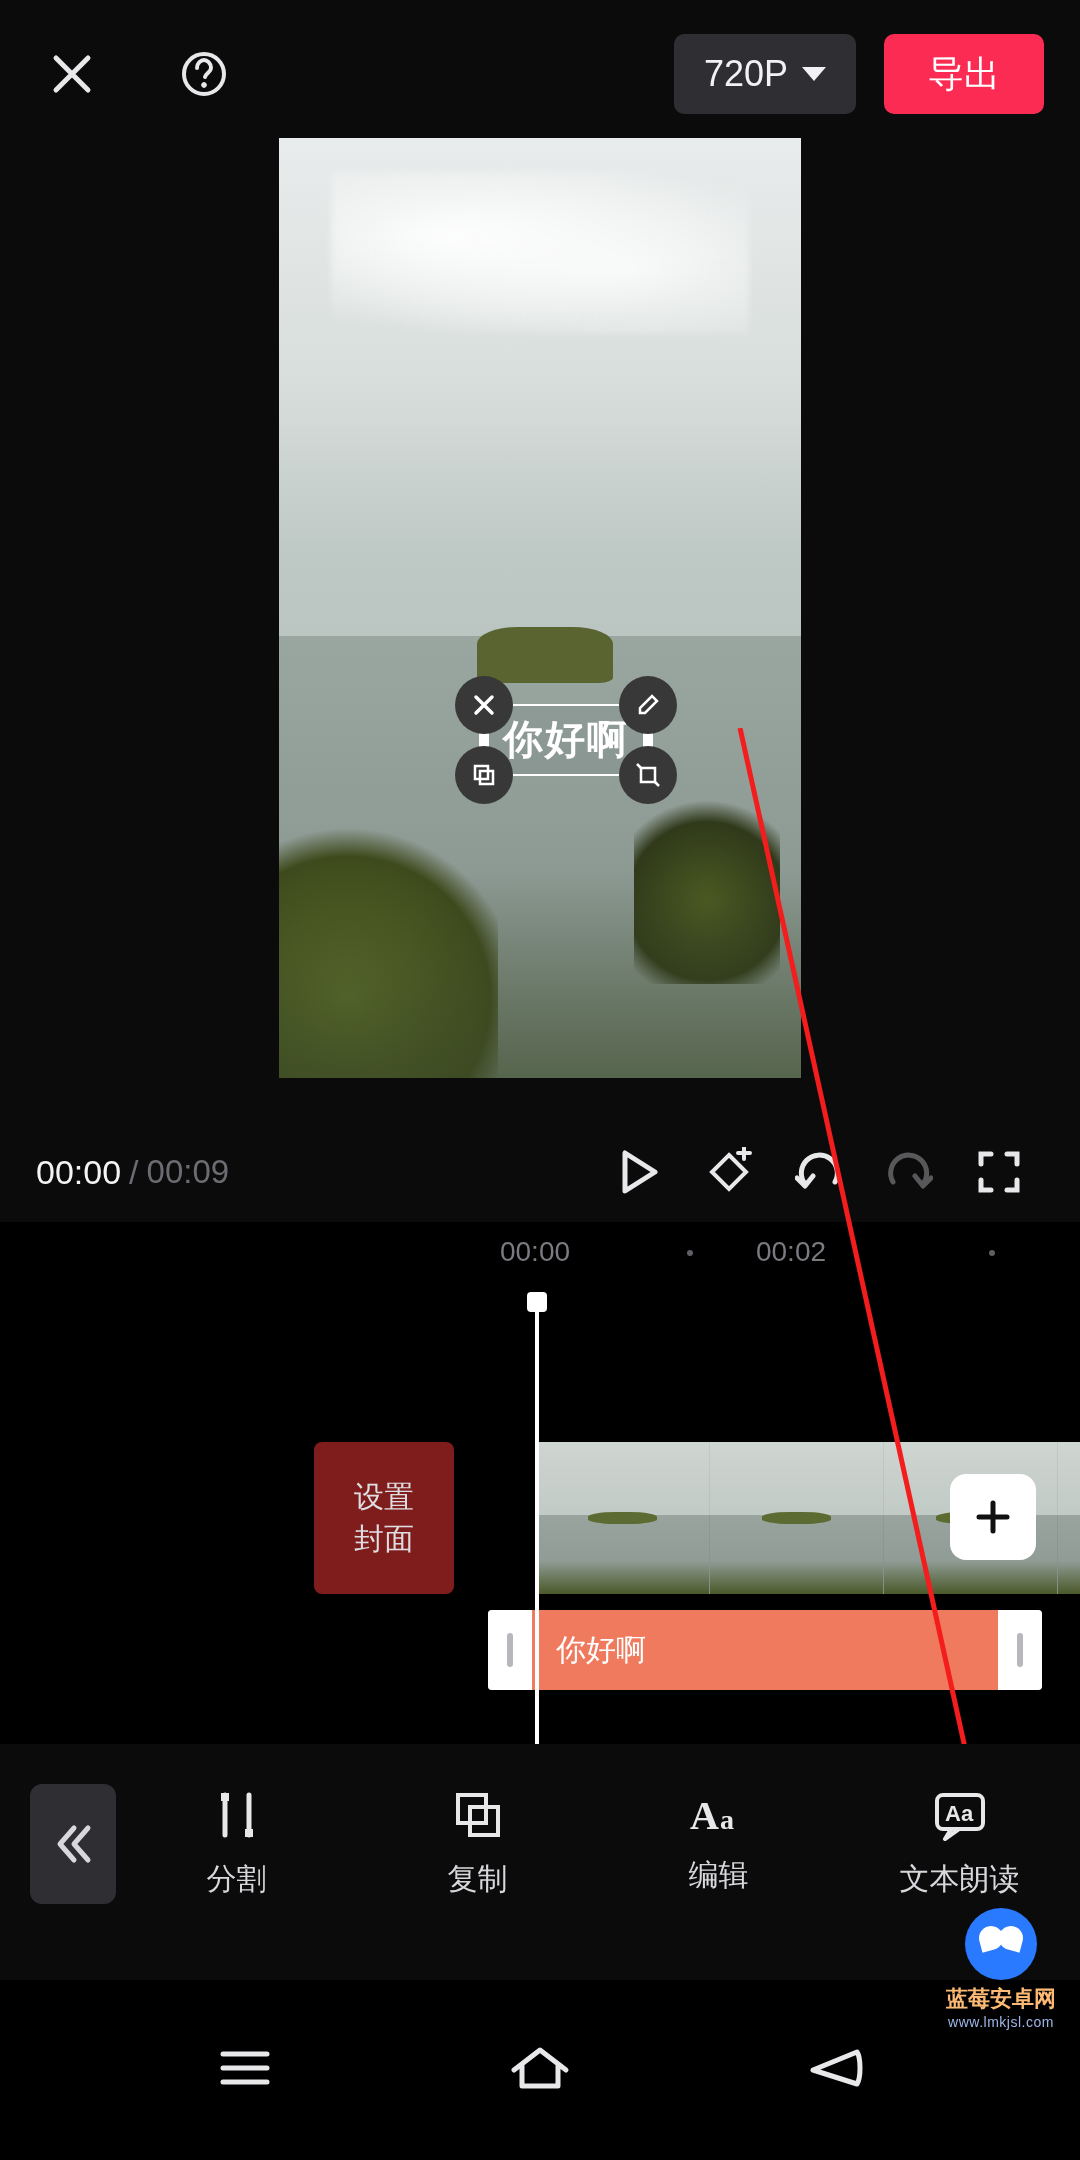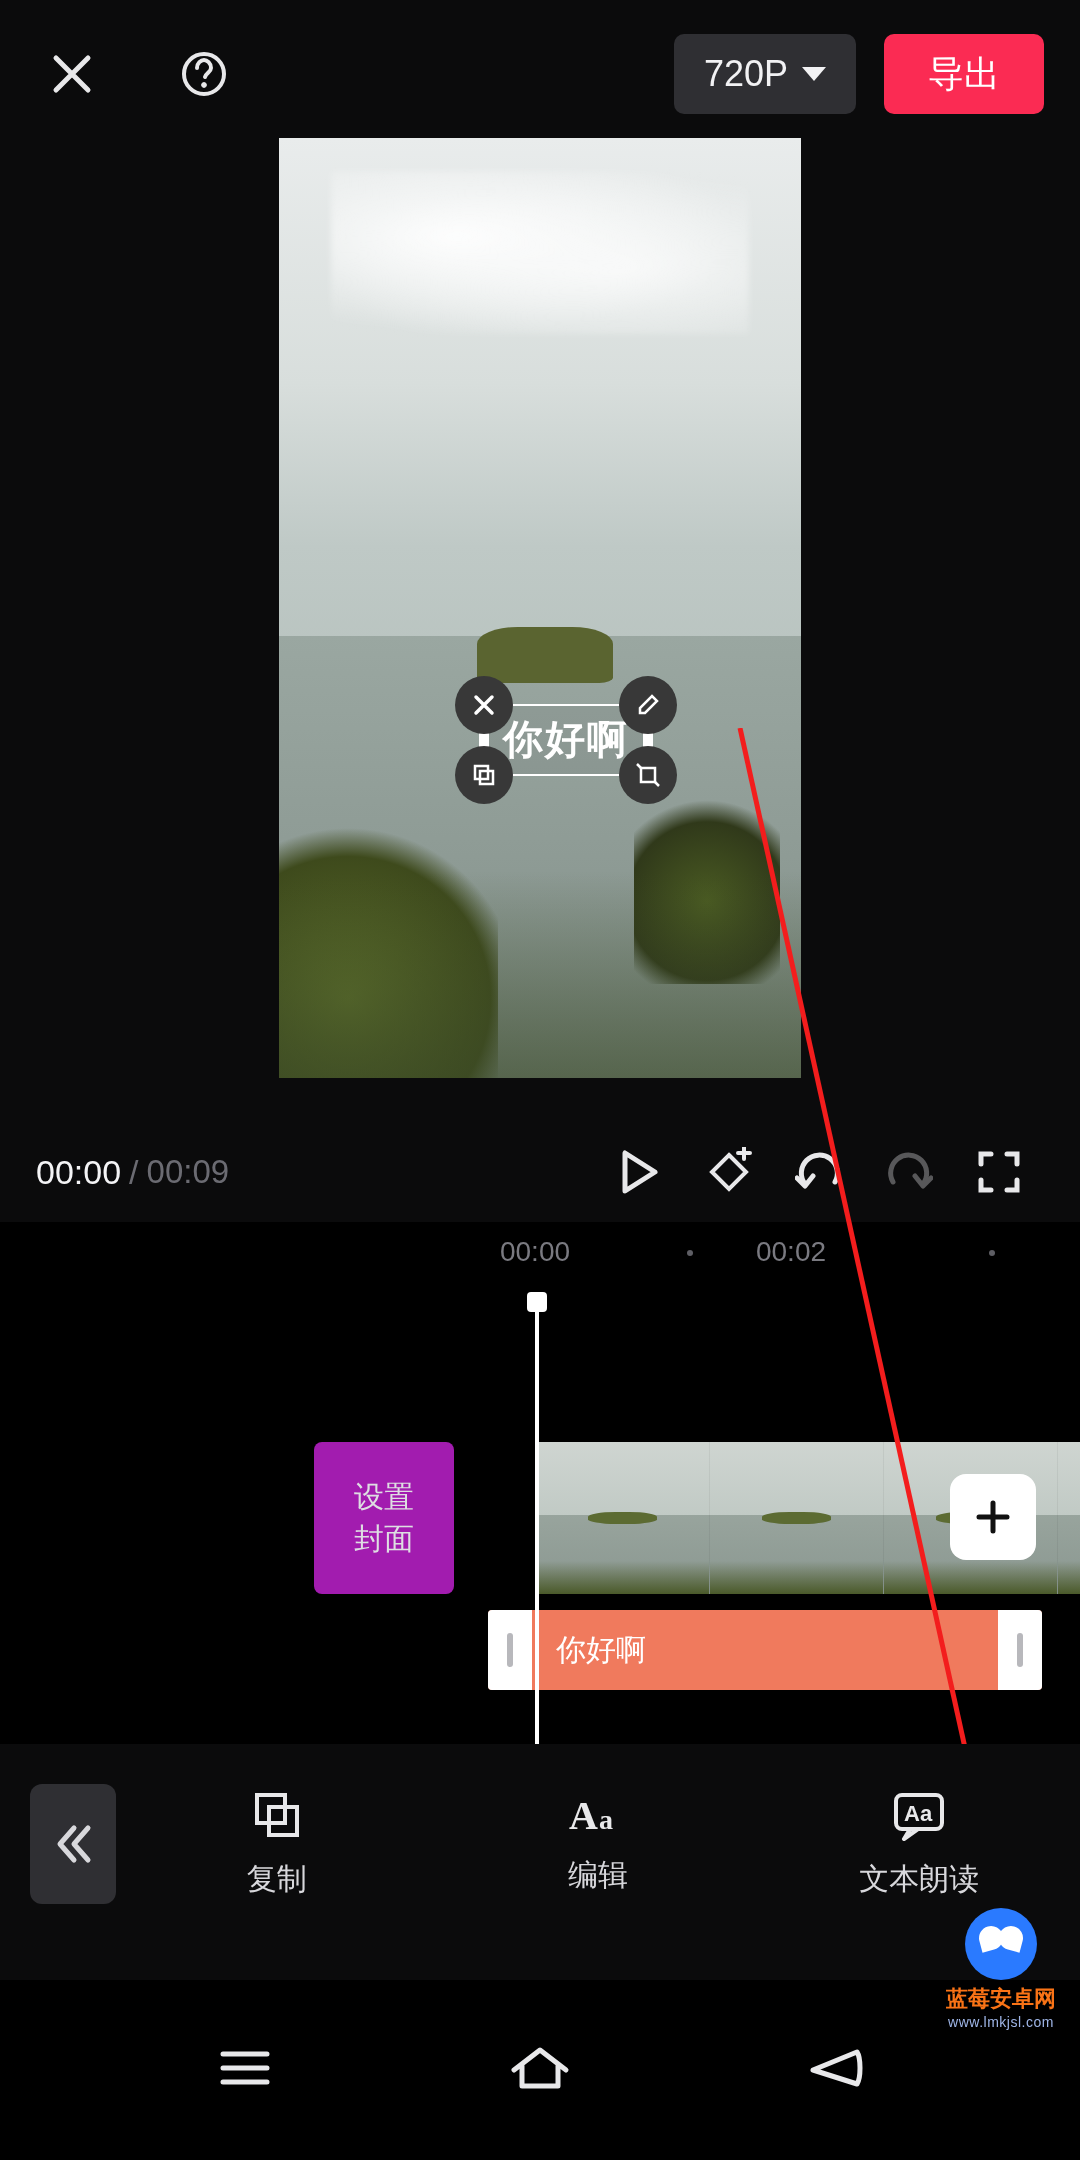--- a/index.html
+++ b/index.html
@@ -101,21 +101,21 @@
 }
 .ruler .tick { position:absolute; top:0; transform:translateX(-50%); }
 .ruler .dot { position:absolute; top:14px; width:6px; height:6px; border-radius:50%; background:#5e5e64; transform:translateX(-50%);}
 .audio-off {
   position:absolute; left:0; top:270px; width:306px; text-align:center;
 }
 .audio-off svg { display:block; margin:0 auto; }
 .audio-off .lbl { margin-top:12px; font-size:28px; color:#c4c4c8; }
 .cover-btn {
   position:absolute; left:314px; top:220px; width:140px; height:152px;
-  background:#a21caf; border-radius:8px;
+  background:#7f1d1d; border-radius:8px;
   display:flex; align-items:center; justify-content:center;
   font-size:30px; color:#dedee2; text-align:center; line-height:1.4;
 }
 .video-track {
   position:absolute; left:536px; top:220px; height:152px; width:700px;
   display:flex; overflow:hidden;
   background: linear-gradient(#c9d0cc, #aeb8b2 55%, #7e8c85);
 }
 .vthumb { width:174px; height:100%; position:relative; border-right:1px solid rgba(0,0,0,.05);
   background: linear-gradient(#cfd5d1 0%, #c1cac5 48%, #98a49d 48%, #8a9790 100%);
@@ -160,21 +160,21 @@
 .sysnav {
   position:absolute; left:0; right:0; bottom:0; height:180px;
   background:#000; display:flex; align-items:center; justify-content:space-around;
   padding: 0 100px;
 }
 
 .wm { position:absolute; right:24px; bottom:130px; text-align:center; }
 .wm-badge { width:72px; height:72px; border-radius:50%; background:#2a7aff; display:flex; align-items:center; justify-content:center; margin:0 auto; position:relative;}
 .wm-badge::before{content:""; position:absolute; width:24px; height:24px; background:#fff; top:18px; left:14px; border-radius:50% 50% 50% 0; transform:rotate(-15deg);}
 .wm-badge::after{content:""; position:absolute; width:24px; height:24px; background:#fff; top:18px; right:14px; border-radius:50% 50% 0 50%; transform:rotate(15deg);}
-.wm .t1{ font-size:22px; color:#f97316; font-weight:700; margin-top:4px;}
+.wm .t1{ font-size:22px; color:#fdba74; font-weight:700; margin-top:4px;}
 .wm .t2{ font-size:14px; color:#9fb6e8; letter-spacing:.5px;}
 </style>
 </head>
 <body>
 
 <div class="header">
   <div class="close-btn">
     <svg width="44" height="44" viewBox="0 0 44 44">
         <path d="M6 6 L38 38 M38 6 L6 38" stroke-width="5" stroke-linecap="round"></path>
       </svg>
@@ -316,20 +316,28 @@
   <line x1="740" y1="0" x2="986" y2="1115" stroke="#f31d1d" stroke-width="5" marker-end="url(#ah)"></line>
 </svg>
 
 <div class="btoolbar">
   <div class="back-chip">
     <svg width="38" height="44" viewBox="0 0 38 44">
         <path d="M20 6 L6 22 L20 38 M34 6 L20 22 L34 38" fill="none" stroke="#d8d8dc" stroke-width="5" stroke-linecap="round" stroke-linejoin="round"></path>
       </svg>
   </div>
   <div class="tool">
+    <svg width="48" height="52" viewBox="0 0 48 52">
+        <path d="M12 6 V46 M36 6 V46" stroke="#e8e8ea" stroke-width="5" stroke-linecap="round"></path>
+        <rect x="8" y="4" width="8" height="8" fill="#e8e8ea"></rect>
+        <rect x="32" y="40" width="8" height="8" fill="#e8e8ea"></rect>
+      </svg>
+    <span class="lbl">分割</span>
+  </div>
+  <div class="tool">
     <svg width="52" height="52" viewBox="0 0 52 52">
         <rect x="6" y="6" width="28" height="28" fill="none" stroke="#e8e8ea" stroke-width="4"></rect>
         <rect x="18" y="18" width="28" height="28" fill="none" stroke="#e8e8ea" stroke-width="4"></rect>
       </svg>
     <span class="lbl">复制</span>
   </div>
   <div class="tool">
     <svg width="58" height="44" viewBox="0 0 58 44">
         <text x="0" y="36" font-size="40" font-weight="700" fill="#e8e8ea" font-family="serif">A</text>
         <text x="30" y="36" font-size="28" font-weight="700" fill="#e8e8ea" font-family="serif">a</text>

